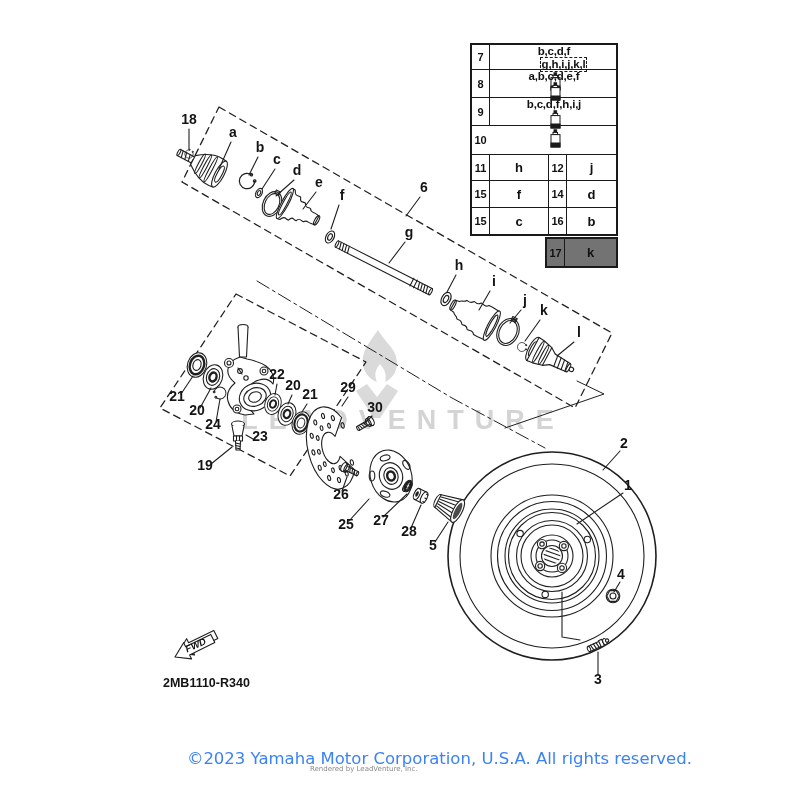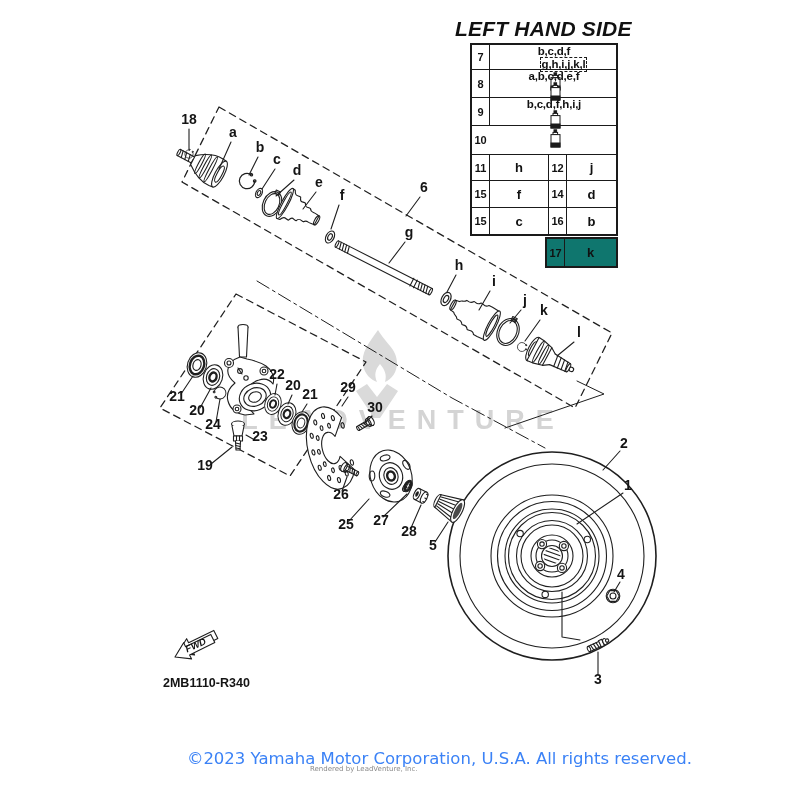--- a/index.html
+++ b/index.html
@@ -35,21 +35,21 @@
   .pn{width:17px;display:flex;align-items:center;justify-content:center;
       font-weight:bold;font-size:11px;flex:0 0 auto;}
   .items{flex:1;display:flex;align-items:center;padding-left:2px;font-weight:bold;
          font-size:11.5px;letter-spacing:-0.2px;white-space:nowrap;}
   .pv{width:58px;display:flex;align-items:center;justify-content:center;
       font-weight:bold;font-size:13px;flex:0 0 auto;}
   .pv2{flex:1;display:flex;align-items:center;justify-content:center;font-weight:bold;font-size:13px;}
   .dashedgrp{display:inline-block;border:1.5px dashed #1a1a1a;padding:0 1px;margin-left:19px;line-height:1.15;}
   .tube{margin-left:2px;flex:0 0 auto;}
   #row17{position:absolute;left:75px;top:194px;width:73px;height:31px;border:2px solid #1a1a1a;
-         box-sizing:border-box;display:flex;background:#0f766e;}
+         box-sizing:border-box;display:flex;background:#737373;}
 
   
   #copyright{position:absolute;left:0;top:749px;width:692px;text-align:right;font-size:16.5px;
              color:#3b82f6;font-family:"DejaVu Sans","Liberation Sans",sans-serif;}
   #rendered-by{position:absolute;left:310px;top:765px;font-size:7px;color:#8a8a8a;
                font-family:"DejaVu Sans","Liberation Sans",sans-serif;}
 </style>
 </head>
 <body>
 
@@ -454,21 +454,20 @@
   </g>
 
   <g>
     <polygon points="178,653 186.6,638.7 188.6,642.8 213.8,630.4 217.8,638.5 192.6,650.9 194.6,654.9"></polygon>
     <polygon class="w" points="175,657 183.6,642.7 185.6,646.8 210.8,634.4 214.8,642.5 189.6,654.9 191.6,658.9"></polygon>
     <text class="fwd" transform="translate(197,648) rotate(-24)">FWD</text>
   </g>
   <text class="code" x="163" y="687">2MB1110-R340</text>
 </svg>
 
-<div id="table-title">LEFT HAND SIDE</div>
 
 <div id="ref-table">
   <div id="kit-block">
 
     <div class="trow" style="height:24px">
       <div class="c pn">7</div>
       <div class="c items">
         <span>b,c,d,f</span>
             <span class="dashedgrp">g,h,i,j,k,l</span>
         <svg class="tube" width="11" height="19" viewBox="0 0 11 19">

